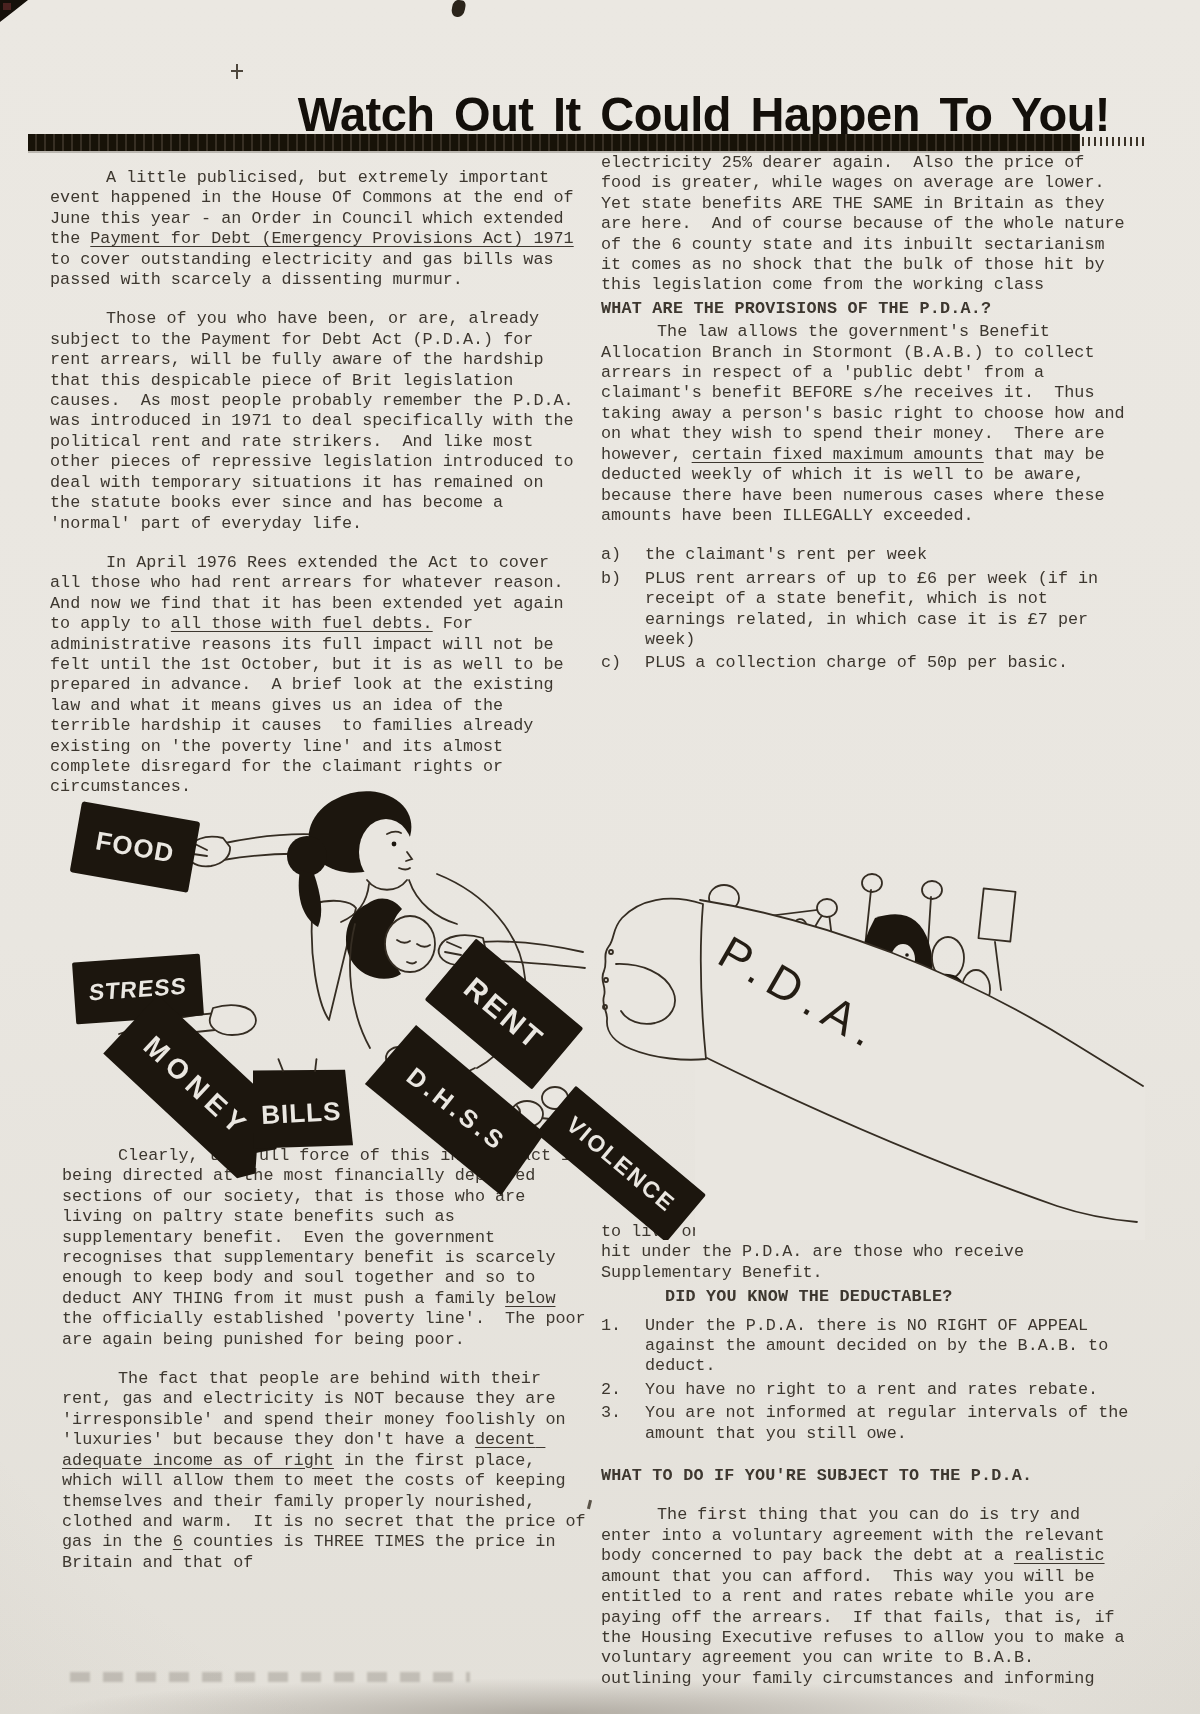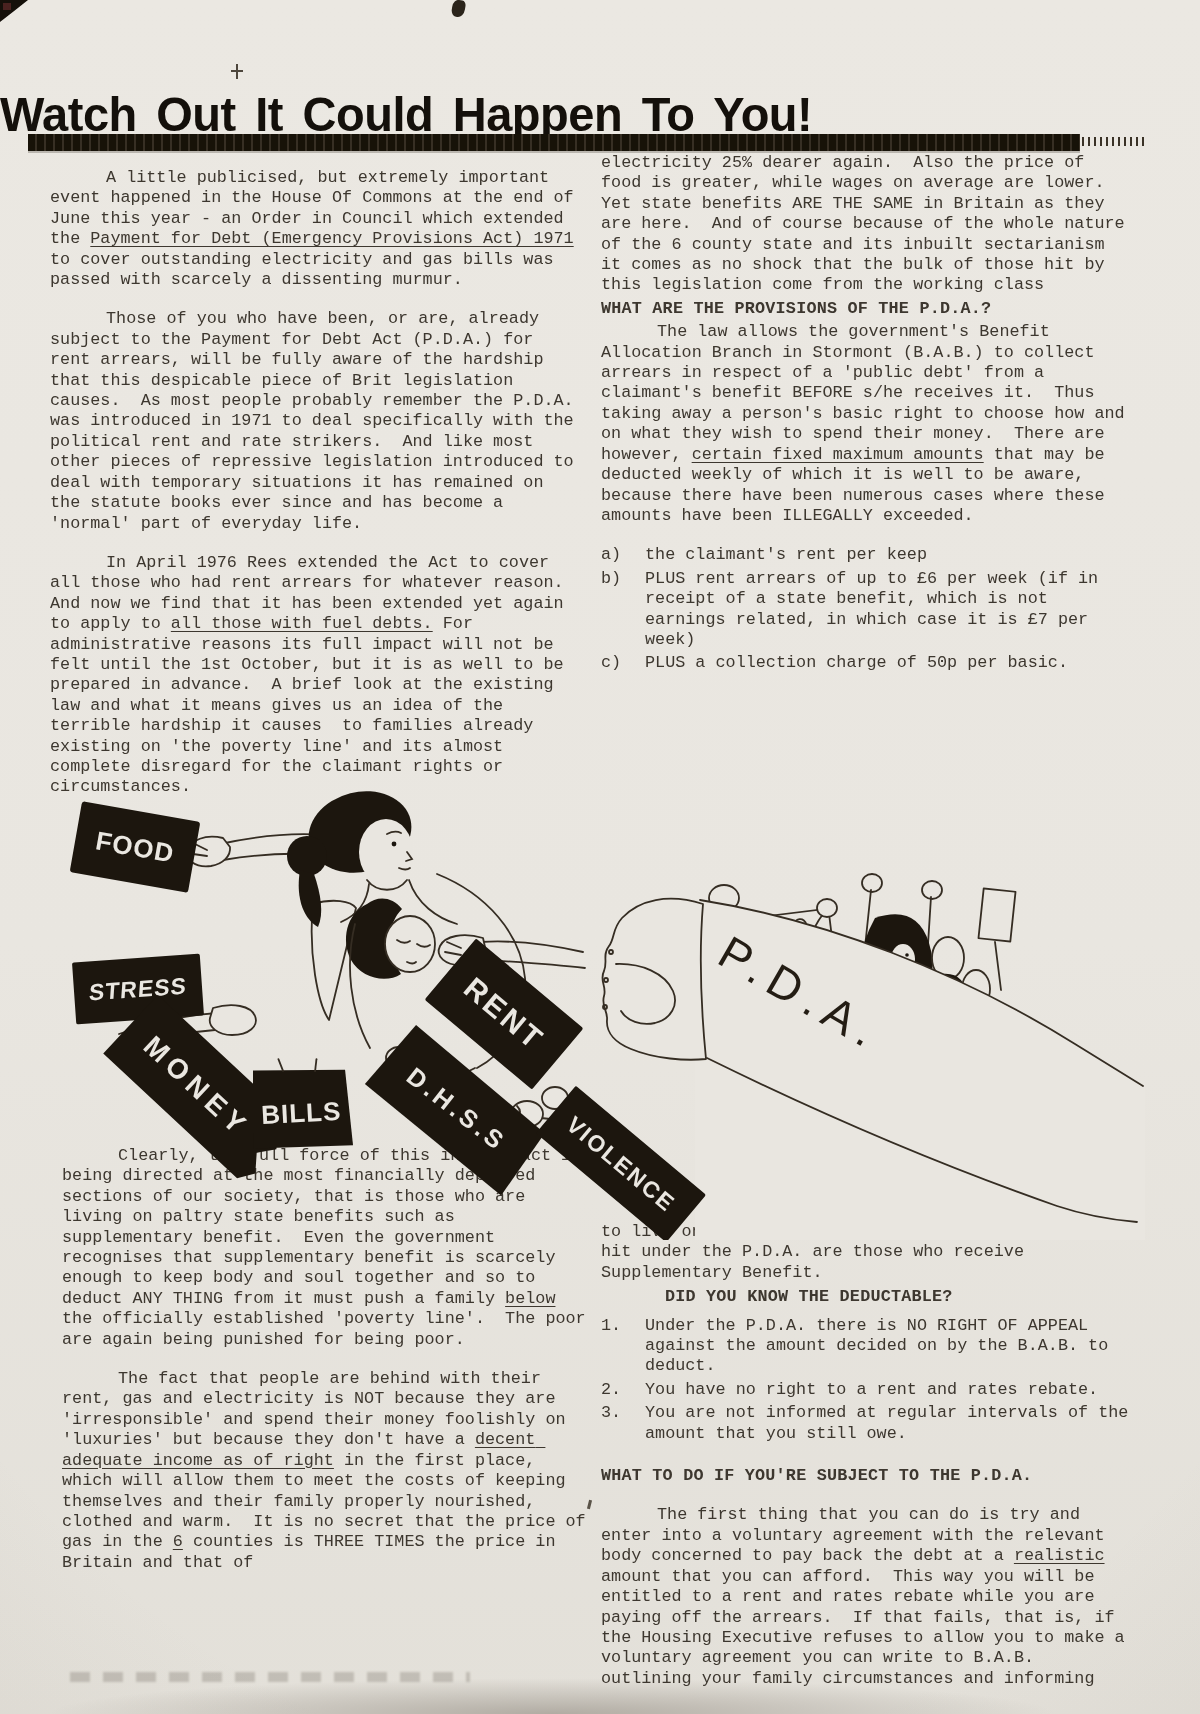--- a/index.html
+++ b/index.html
@@ -18,21 +18,21 @@
   
   .mark-corner{position:absolute;left:0;top:0;width:28px;height:22px;background:#15100a;clip-path:polygon(0 0,100% 0,55% 45%,0 100%);}
   .mark-corner2{position:absolute;left:3px;top:3px;width:8px;height:7px;background:#4a2220;}
   .mark-top{position:absolute;left:452px;top:0;width:13px;height:17px;background:#2b241b;transform:rotate(9deg);border-radius:45% 30% 50% 40%;}
   .mark-plus{position:absolute;left:236px;top:64px;width:2px;height:15px;background:#4d463c;}
   .mark-plus::after{content:"";position:absolute;left:-5px;top:6px;width:12px;height:2px;background:#4d463c;}
   .mark-apos{position:absolute;left:588px;top:1500px;width:3px;height:9px;background:#5a5348;transform:rotate(14deg);}
   .bottom-faintline{position:absolute;left:70px;top:1672px;width:400px;height:10px;opacity:.5;filter:blur(1px);
     background:repeating-linear-gradient(90deg, rgba(80,72,60,.45) 0 20px, rgba(80,72,60,0) 20px 33px);}
   
-  .masthead{position:absolute;left:0;top:86px;width:1110px;text-align:left;}
+  .masthead{position:absolute;left:0;top:86px;width:1110px;text-align:right;}
   .masthead h1{
     margin:0;font-family:"Liberation Sans","DejaVu Sans",sans-serif;font-weight:700;
     font-size:47px;letter-spacing:-.5px;word-spacing:7px;color:#14100b;
     transform:scaleY(1.04);
   }
   .title-bar{position:absolute;left:28px;top:134px;width:1052px;height:17px;
     background:repeating-linear-gradient(90deg,#171208 0 7px,#372f24 7px 9px);
     box-shadow:0 2px 0 rgba(40,32,22,.25);}
   .title-bar-ticks{position:absolute;left:1082px;top:137px;width:62px;height:9px;
     background:repeating-linear-gradient(90deg,#3a3226 0 2px,rgba(0,0,0,0) 2px 6px);}
@@ -86,21 +86,21 @@
     <p class="indent">Those of you who have been, or are, already subject to the Payment for Debt Act (P.D.A.) for rent arrears, will be fully aware of the hardship that this despicable piece of Brit legislation causes.  As most people probably remember the P.D.A. was introduced in 1971 to deal specifically with the political rent and rate strikers.  And like most other pieces of repressive legislation introduced to deal with temporary situations it has remained on the statute books ever since and has become a 'normal' part of everyday life.</p>
     <p class="indent"><span>In April 1976 Rees extended the Act to cover all those who had rent arrears for whatever reason.  And now we find that it has been extended yet again to apply to </span><span class="u">all those with fuel debts.</span><span> For administrative reasons its full impact will not be felt until the 1st October, but it is as well to be prepared in advance.  A brief look at the existing law and what it means gives us an idea of the terrible hardship it causes  to families already existing on 'the poverty line' and its almost complete disregard for the claimant rights or circumstances.</span></p>
   </section>
 
   <section class="col right-top">
     <p class="tight">electricity 25% dearer again.  Also the price of food is greater, while wages on average are lower. Yet state benefits ARE THE SAME in Britain as they are here.  And of course because of the whole nature of the 6 county state and its inbuilt sectarianism it comes as no shock that the bulk of those hit by this legislation come from the working class</p>
     <h2 class="uh">WHAT ARE THE PROVISIONS OF THE P.D.A.?</h2>
     <p class="indent"><span>The law allows the government's Benefit Allocation Branch in Stormont (B.A.B.) to collect arrears in respect of a 'public debt' from a claimant's benefit BEFORE s/he receives it.  Thus taking away a person's basic right to choose how and on what they wish to spend their money.  There are however, </span><span class="u">certain fixed maximum amounts</span><span> that may be deducted weekly of which it is well to be aware, because there have been numerous cases where these amounts have been ILLEGALLY exceeded.</span></p>
     <div class="row">
         <span class="m">a)</span>
-        <span class="t">the claimant's rent per keep</span>
+        <span class="t">the claimant's rent per week</span>
       </div>
     <div class="row">
         <span class="m">b)</span>
         <span class="t">PLUS rent arrears of up to £6 per week (if in receipt of a state benefit, which is not earnings related, in which case it is £7 per week)</span>
       </div>
     <div class="row">
         <span class="m">c)</span>
         <span class="t">PLUS a collection charge of 50p per basic.</span>
       </div>
   </section>

